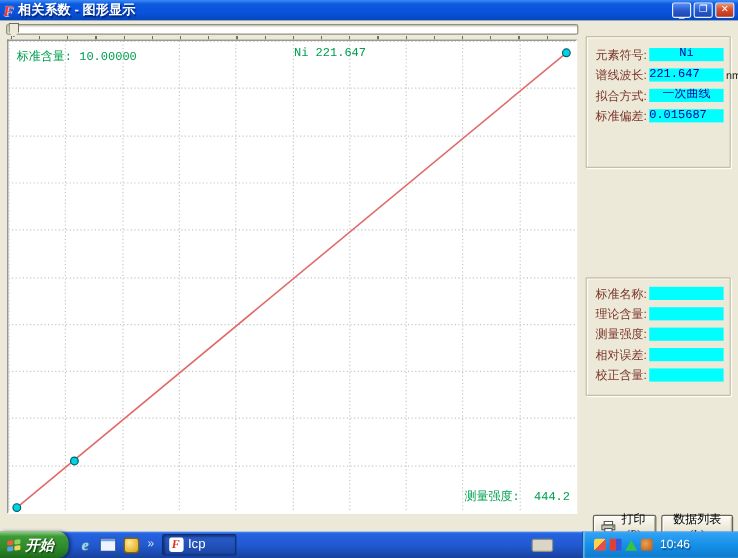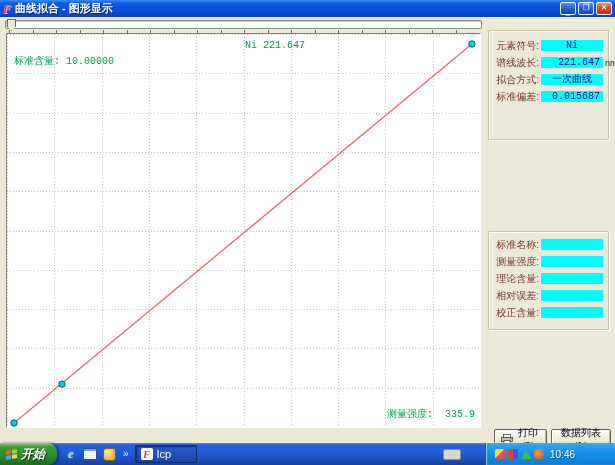--- a/index.html
+++ b/index.html
@@ -35,34 +35,34 @@
 
   
   .chartbox{position:absolute;left:6px;top:33px;width:475px;height:395px;background:#fff;
     border:1px solid;border-color:#7f7f7f #fff #fff #7f7f7f;box-sizing:border-box;}
   .chart-svg{display:block;width:473px;height:393px;}
   .grid{stroke:#c6c6c6;stroke-width:1;stroke-dasharray:1 2;}
   .fitline{stroke:#e06a6a;stroke-width:1.3;}
   .marker{fill:#00d2e2;stroke:#00606c;stroke-width:1;}
   .chart-label{position:absolute;color:#00a050;font-size:10px;white-space:pre;
     font-family:"Liberation Mono",monospace;}
-  .cl-tl{left:7px;top:20px;}
+  .cl-tl{left:7px;top:6px;}
   .cl-tc{left:238px;top:6px;}
   .cl-br{right:5px;bottom:6px;}
 
   
   .groupbox{position:absolute;left:488px;width:121px;box-sizing:border-box;
     border:1px solid #c3bfab;border-radius:1px;
     box-shadow:inset 1px 1px 0 #fffdf4,1px 1px 0 #fffdf4;}
   .gb1{top:30px;height:110px;padding-top:6px;}
   .gb2{top:231px;height:99px;padding-top:4px;}
   .frow{display:flex;align-items:center;height:17px;padding-left:3px;}
   .flabel{font-size:10px;color:#7b342a;width:47px;text-align:right;white-space:nowrap;flex:none;}
   .fvalue{width:62px;height:11px;background:#00ffff;color:#0000a8;font-size:10px;line-height:11px;
-    font-family:"Liberation Mono",monospace;text-align:right;padding-right:3px;
+    font-family:"Liberation Mono",monospace;padding-right:3px;
     box-sizing:border-box;margin-left:2px;overflow:hidden;flex:none;}
   .frow.center .fvalue{text-align:center;padding-right:0;}
   .fsuffix{font-size:9px;color:#222;margin-left:2px;}
 
   
   .xp-btn{position:absolute;top:406px;height:19px;box-sizing:border-box;
     background:linear-gradient(180deg,#fdfcf7 0%,#ece9d8 60%,#ddd8c2 100%);
     border:1px solid #66665a;border-radius:2px;
     box-shadow:inset 1px 1px 0 #fff,inset -1px -1px 0 #b9b5a2;
     font-size:10px;color:#000;display:flex;align-items:center;justify-content:center;gap:3px;
@@ -117,21 +117,21 @@
 </style>
 </head>
 <body>
 
 <div class="screen">
 
   <div class="window">
 
     <div class="titlebar">
       <span class="app-icon">F</span>
-      <span class="title">曲线拟合 - 图形显示</span>
+      <span class="title">相关系数 - 图形显示</span>
       <div class="win-controls">
         <div class="wbtn min">
             <span class="g">_</span>
           </div>
         <div class="wbtn">
             <span class="g">❐</span>
           </div>
         <div class="wbtn close">
             <span class="g">✕</span>
           </div>
@@ -170,21 +170,21 @@
             <line x1="473.5" y1="0" x2="473.5" y2="393" class="grid"></line>
             <line x1="0" y1="393.5" x2="473" y2="393.5" class="grid"></line>
           </g>
           <line x1="7.0004" y1="388.9914" x2="464.959" y2="9.982199999999999" class="fitline"></line>
           <circle cx="7.0004" cy="388.9914" r="3.2" class="marker"></circle>
           <circle cx="55.0099" cy="350.1237" r="3.2" class="marker"></circle>
           <circle cx="464.959" cy="9.982199999999999" r="3.2" class="marker"></circle>
         </svg>
       <span class="chart-label cl-tl">标准含量: 10.00000</span>
       <span class="chart-label cl-tc">Ni 221.647</span>
-      <span class="chart-label cl-br">测量强度:  335.9</span>
+      <span class="chart-label cl-br">测量强度:  444.2</span>
     </div>
 
     <div class="groupbox gb1">
       <div class="frow center">
         <span class="flabel">元素符号:</span>
         <span class="fvalue">Ni</span>
         <span class="fsuffix"></span>
       </div>
       <div class="frow">
         <span class="flabel">谱线波长:</span>
@@ -202,25 +202,25 @@
         <span class="fsuffix"></span>
       </div>
     </div>
 
     <div class="groupbox gb2">
       <div class="frow">
         <span class="flabel">标准名称:</span>
         <span class="fvalue"></span>
       </div>
       <div class="frow">
+        <span class="flabel">理论含量:</span>
+        <span class="fvalue"></span>
+      </div>
+      <div class="frow">
         <span class="flabel">测量强度:</span>
-        <span class="fvalue"></span>
-      </div>
-      <div class="frow">
-        <span class="flabel">理论含量:</span>
         <span class="fvalue"></span>
       </div>
       <div class="frow">
         <span class="flabel">相对误差:</span>
         <span class="fvalue"></span>
       </div>
       <div class="frow">
         <span class="flabel">校正含量:</span>
         <span class="fvalue"></span>
       </div>

